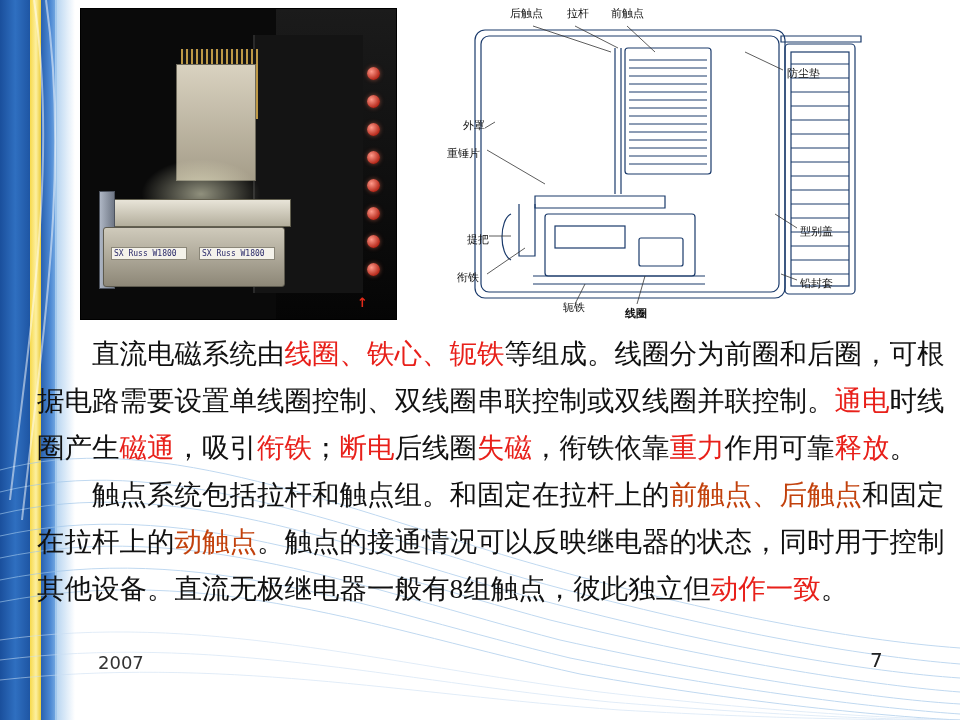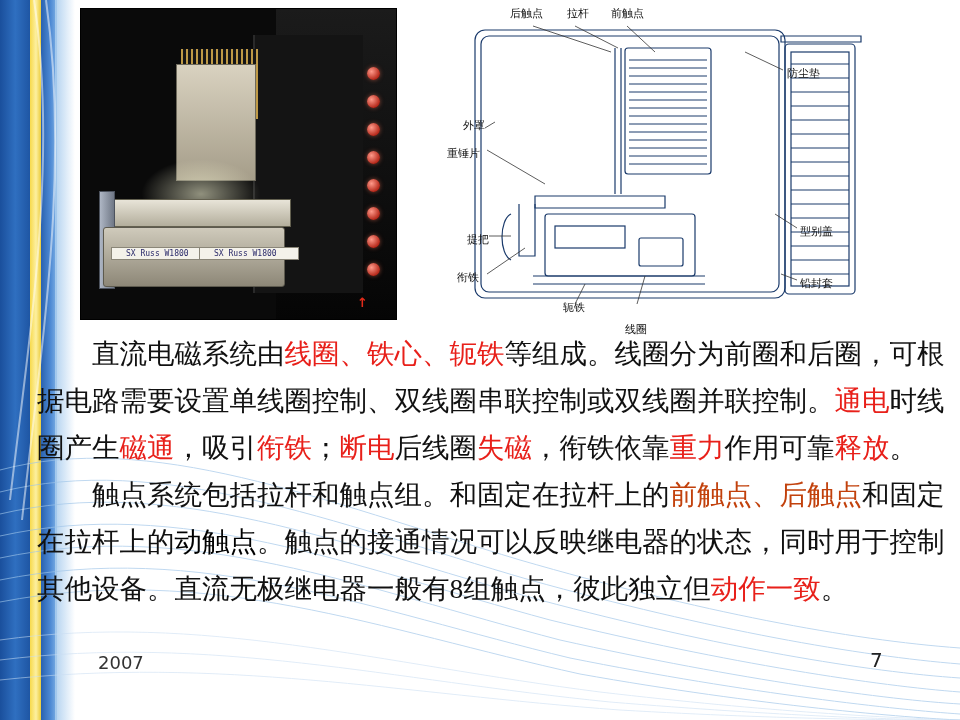--- a/index.html
+++ b/index.html
@@ -99,21 +99,21 @@
     border: 1px solid #5d5a4e;
     border-radius: 3px;
   }
   .ph-label {
     position: absolute;
     background: #f4f2ea;
     border: 1px solid #8a8678;
     color: #2a2a6a;
     font-size: 8px;
     font-family: "DejaVu Sans Mono", monospace;
-    padding: 1px 14px;
+    padding: 1px 2px;
     white-space: nowrap;
     overflow: hidden;
   }
   .ph-bar {
     position: absolute; left: 22px; top: 190px;
     width: 186px; height: 26px;
     background: linear-gradient(180deg, #e8e4d8, #b3ae9c);
     border: 1px solid #63604f;
   }
   .ph-arm {
@@ -156,21 +156,21 @@
     color: #111111;
     font-size: 27.5px;
     line-height: 47px;
     font-family: Liberation Serif, serif;
     letter-spacing: 0px;
     margin-left: 17px;
   }
   .para { margin: 0; text-indent: 2em; }
   .para + .para { margin-top: 0px; }
   .hl-red { color: #e8201a; }
-  .hl-blue { color: #000000; }
+  .hl-blue { color: #c2410c; }
   .hl-orange { color: #c2410c; }
 
   
   .footer-left {
     position: absolute;
     left: 98px; top: 652px;
     font-size: 18px;
     color: #333;
   }
   .footer-right {
@@ -319,21 +319,21 @@
 
     <div class="sch-label" style="left:95px;  top:-2px;">后触点</div>
     <div class="sch-label" style="left:152px; top:-2px;">拉杆</div>
     <div class="sch-label" style="left:196px; top:-2px;">前触点</div>
     <div class="sch-label" style="left:372px; top:58px;">防尘垫</div>
     <div class="sch-label" style="left:48px;  top:110px;">外罩</div>
     <div class="sch-label" style="left:32px;  top:138px;text-align:right;">重锤片</div>
     <div class="sch-label" style="left:52px;  top:224px;">提把</div>
     <div class="sch-label" style="left:42px;  top:262px;">衔铁</div>
     <div class="sch-label" style="left:148px; top:292px;">轭铁</div>
-    <div class="sch-label" style="left:210px; top:314px;">线圈</div>
+    <div class="sch-label" style="left:210px; top:298px;font-weight:bold;">线圈</div>
     <div class="sch-label" style="left:385px; top:216px;">型别盖</div>
     <div class="sch-label" style="left:385px; top:268px;">铅封套</div>
   </div>
 
   <div class="body-text">
     <p class="para" id="p1"><span>直流电磁系统由</span><span class="hl-red">线圈、铁心、轭铁</span><span>等组成。线圈分为前圈和后圈，可根据电路需要设置单线圈控制、双线圈串联控制或双线圈并联控制。</span><span class="hl-red">通电</span><span>时线圈产生</span><span class="hl-red">磁通</span><span>，吸引</span><span class="hl-red">衔铁</span><span>；</span><span class="hl-red">断电</span><span>后线圈</span><span class="hl-red">失磁</span><span>，衔铁依靠</span><span class="hl-red">重力</span><span>作用可靠</span><span class="hl-red">释放</span><span>。</span></p>
     <p class="para" id="p2"><span>触点系统包括拉杆和触点组。和固定在拉杆上的</span><span class="hl-orange">前触点、后触点</span><span>和固定在拉杆上的</span><span class="hl-blue">动触点</span><span>。触点的接通情况可以反映继电器的状态，同时用于控制其他设备。直流无极继电器一般有8组触点，彼此独立但</span><span class="hl-red">动作一致</span><span>。</span></p>
   </div>
 
   <div class="footer-left">2007</div>

